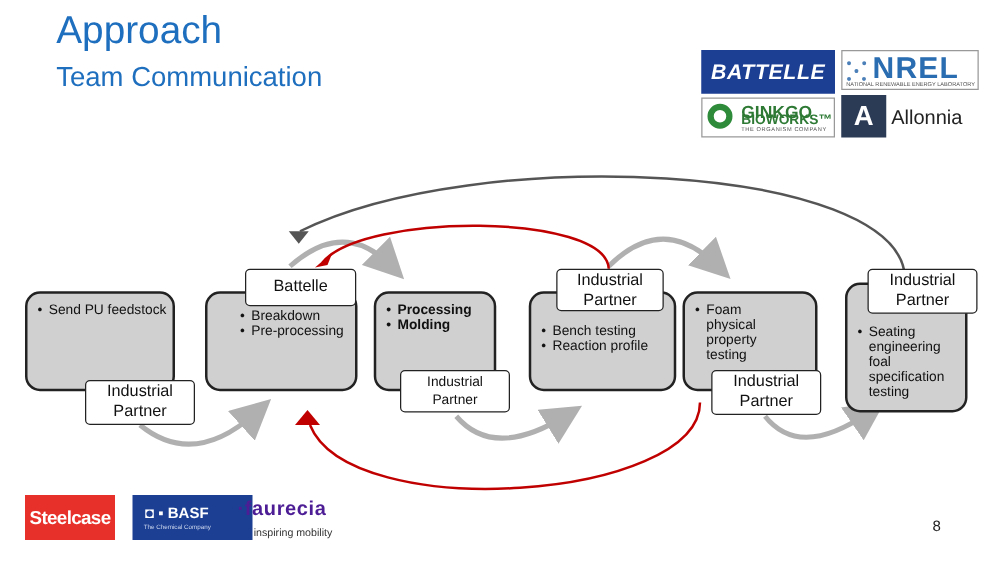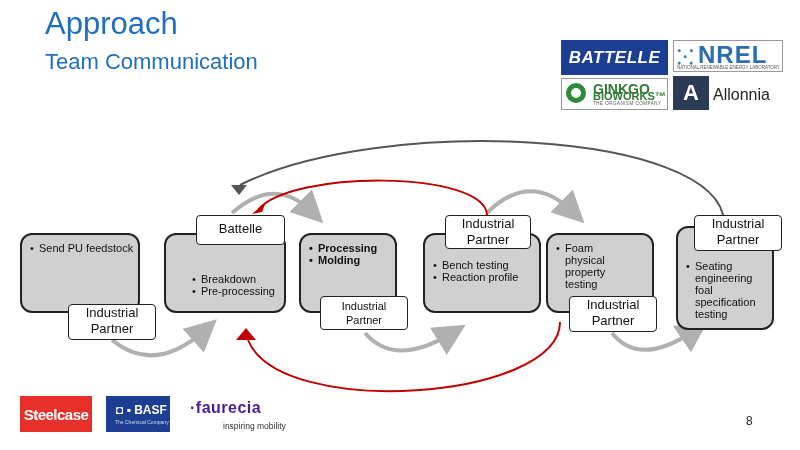--- a/index.html
+++ b/index.html
@@ -31,25 +31,25 @@
   .step { position:absolute; background:#d0d0d0; border:2px solid #222; border-radius:12px; box-sizing:border-box; }
   .step ul { margin:0; padding:0 0 0 10px; list-style:none; font-size:11px; color:#111; line-height:12px; }
   .step li { position:relative; padding-left:7px; }
   .step li::before { content:"•"; position:absolute; left:-2px; top:0; }
   .label { position:absolute; background:#fff; border:1.5px solid #222; border-radius:4px; box-sizing:border-box;
            text-align:center; color:#111; line-height:16px; }
   .label span { display:block; }
 
   .steelcase { left:20px; top:396px; width:72px; height:36px; background:#e8302a; color:#fff;
                display:flex; align-items:center; justify-content:center; font-weight:bold; font-size:15px; letter-spacing:-0.5px; }
-  .basf { left:106px; top:396px; width:64px; height:36px; background:#1c3f94; color:#fff; }
+  .basf { left:106px; top:396px; width:96px; height:36px; background:#1c3f94; color:#fff; }
   .basf .b1 { position:absolute; left:10px; top:7px; font-weight:bold; font-size:12px; }
   .basf .b2 { position:absolute; left:9px; top:23px; font-size:5px; color:#cfd8ee; }
   .faurecia .f1 { position:absolute; left:190px; top:399px; font-size:16px; font-weight:bold; color:#4c1d95; letter-spacing:0.5px; }
-  .faurecia .f2 { position:absolute; left:203px; top:421px; font-size:8.5px; color:#333;padding-left:20px; }
+  .faurecia .f2 { position:absolute; left:203px; top:421px; font-size:8.5px; color:#333; }
   .pagenum { position:absolute; left:746px; top:414px; font-size:12px; color:#222; }
 </style>
 </head>
 <body>
 
 <div class="title">Approach</div>
 <div class="subtitle">Team Communication</div>
 
 <div class="logo battelle">BATTELLE</div>
 <div class="logo nrel">
@@ -100,21 +100,21 @@
   <ul style="margin-top:7px;">
     <li>Send PU feedstock</li>
   </ul>
 </div>
 <div class="label" style="left:68px;top:304px;width:88px;height:36px;font-size:13px;">
   <span>Industrial</span>
   <span>Partner</span>
 </div>
 
 <div class="step" style="left:164px;top:233px;width:122px;height:80px;">
-  <ul style="margin-top:38px;padding-left:28px;">
+  <ul style="margin-top:12px;padding-left:28px;">
     <li>Breakdown</li>
     <li>Pre-processing</li>
   </ul>
 </div>
 <div class="label" style="left:196px;top:215px;width:89px;height:30px;font-size:13px;line-height:26px;">
   <span>Battelle</span>
 </div>
 
 <div class="step" style="left:299px;top:233px;width:98px;height:80px;">
   <ul style="margin-top:7px;font-weight:bold;">

